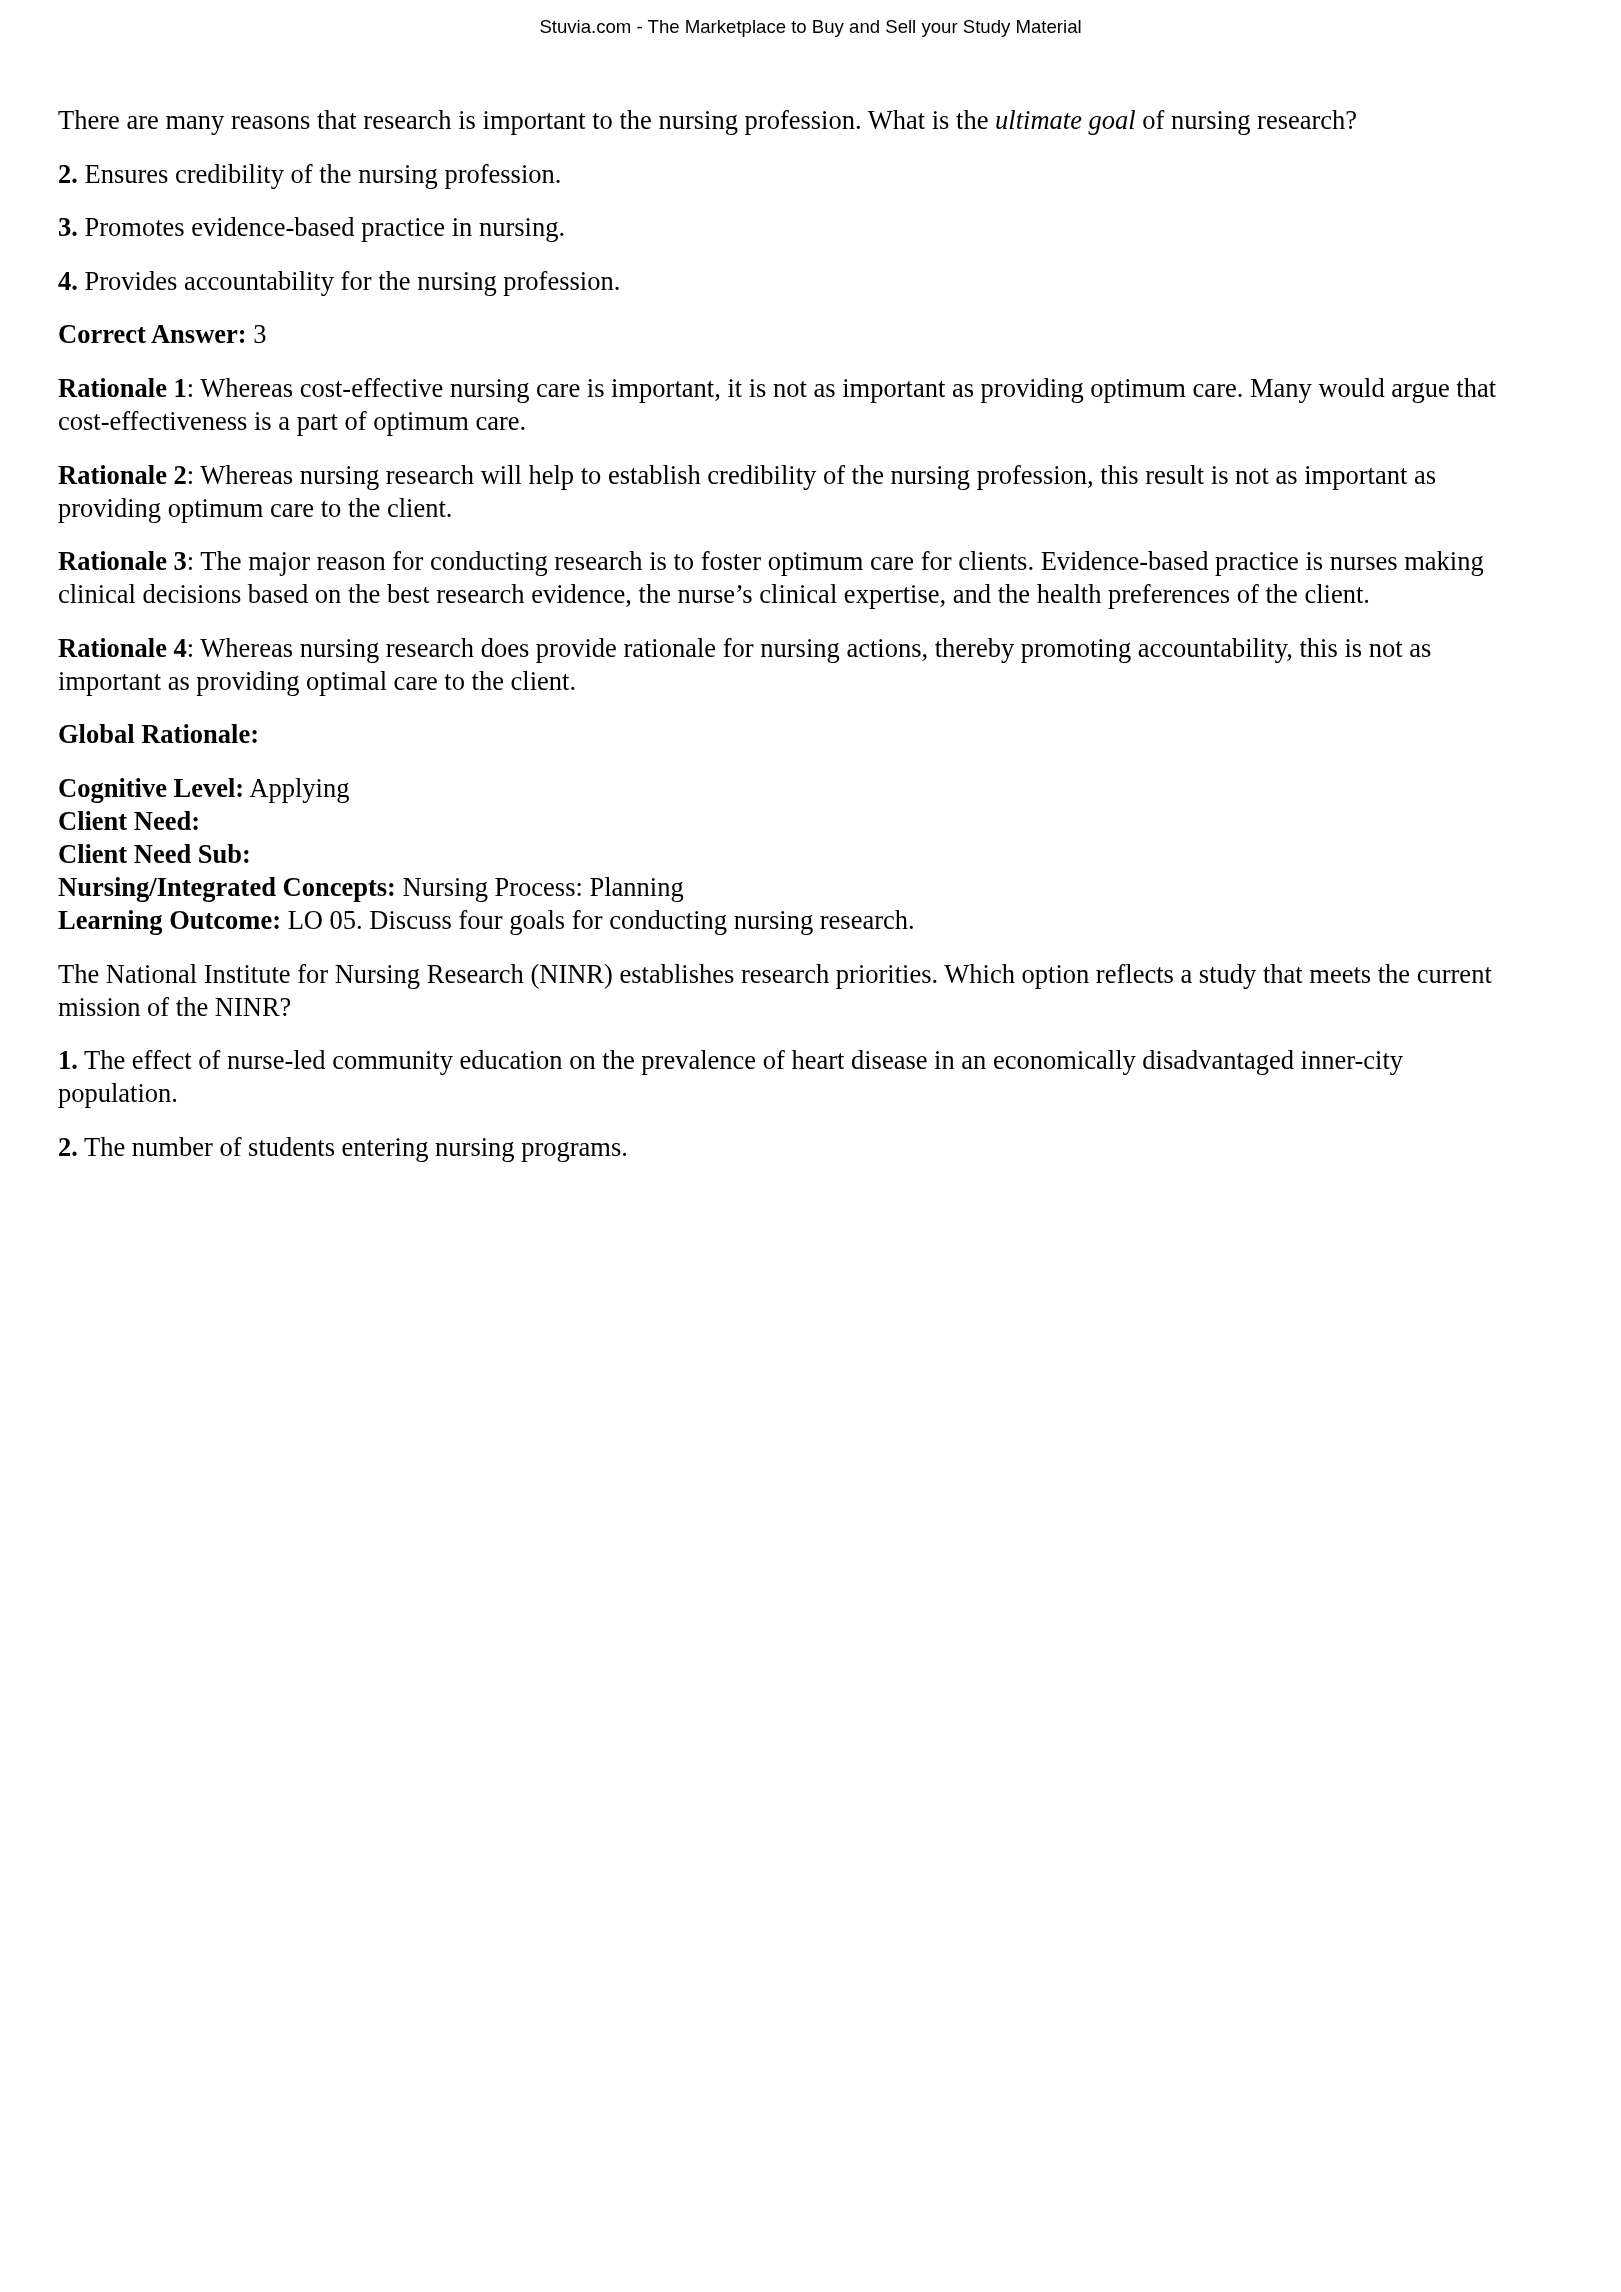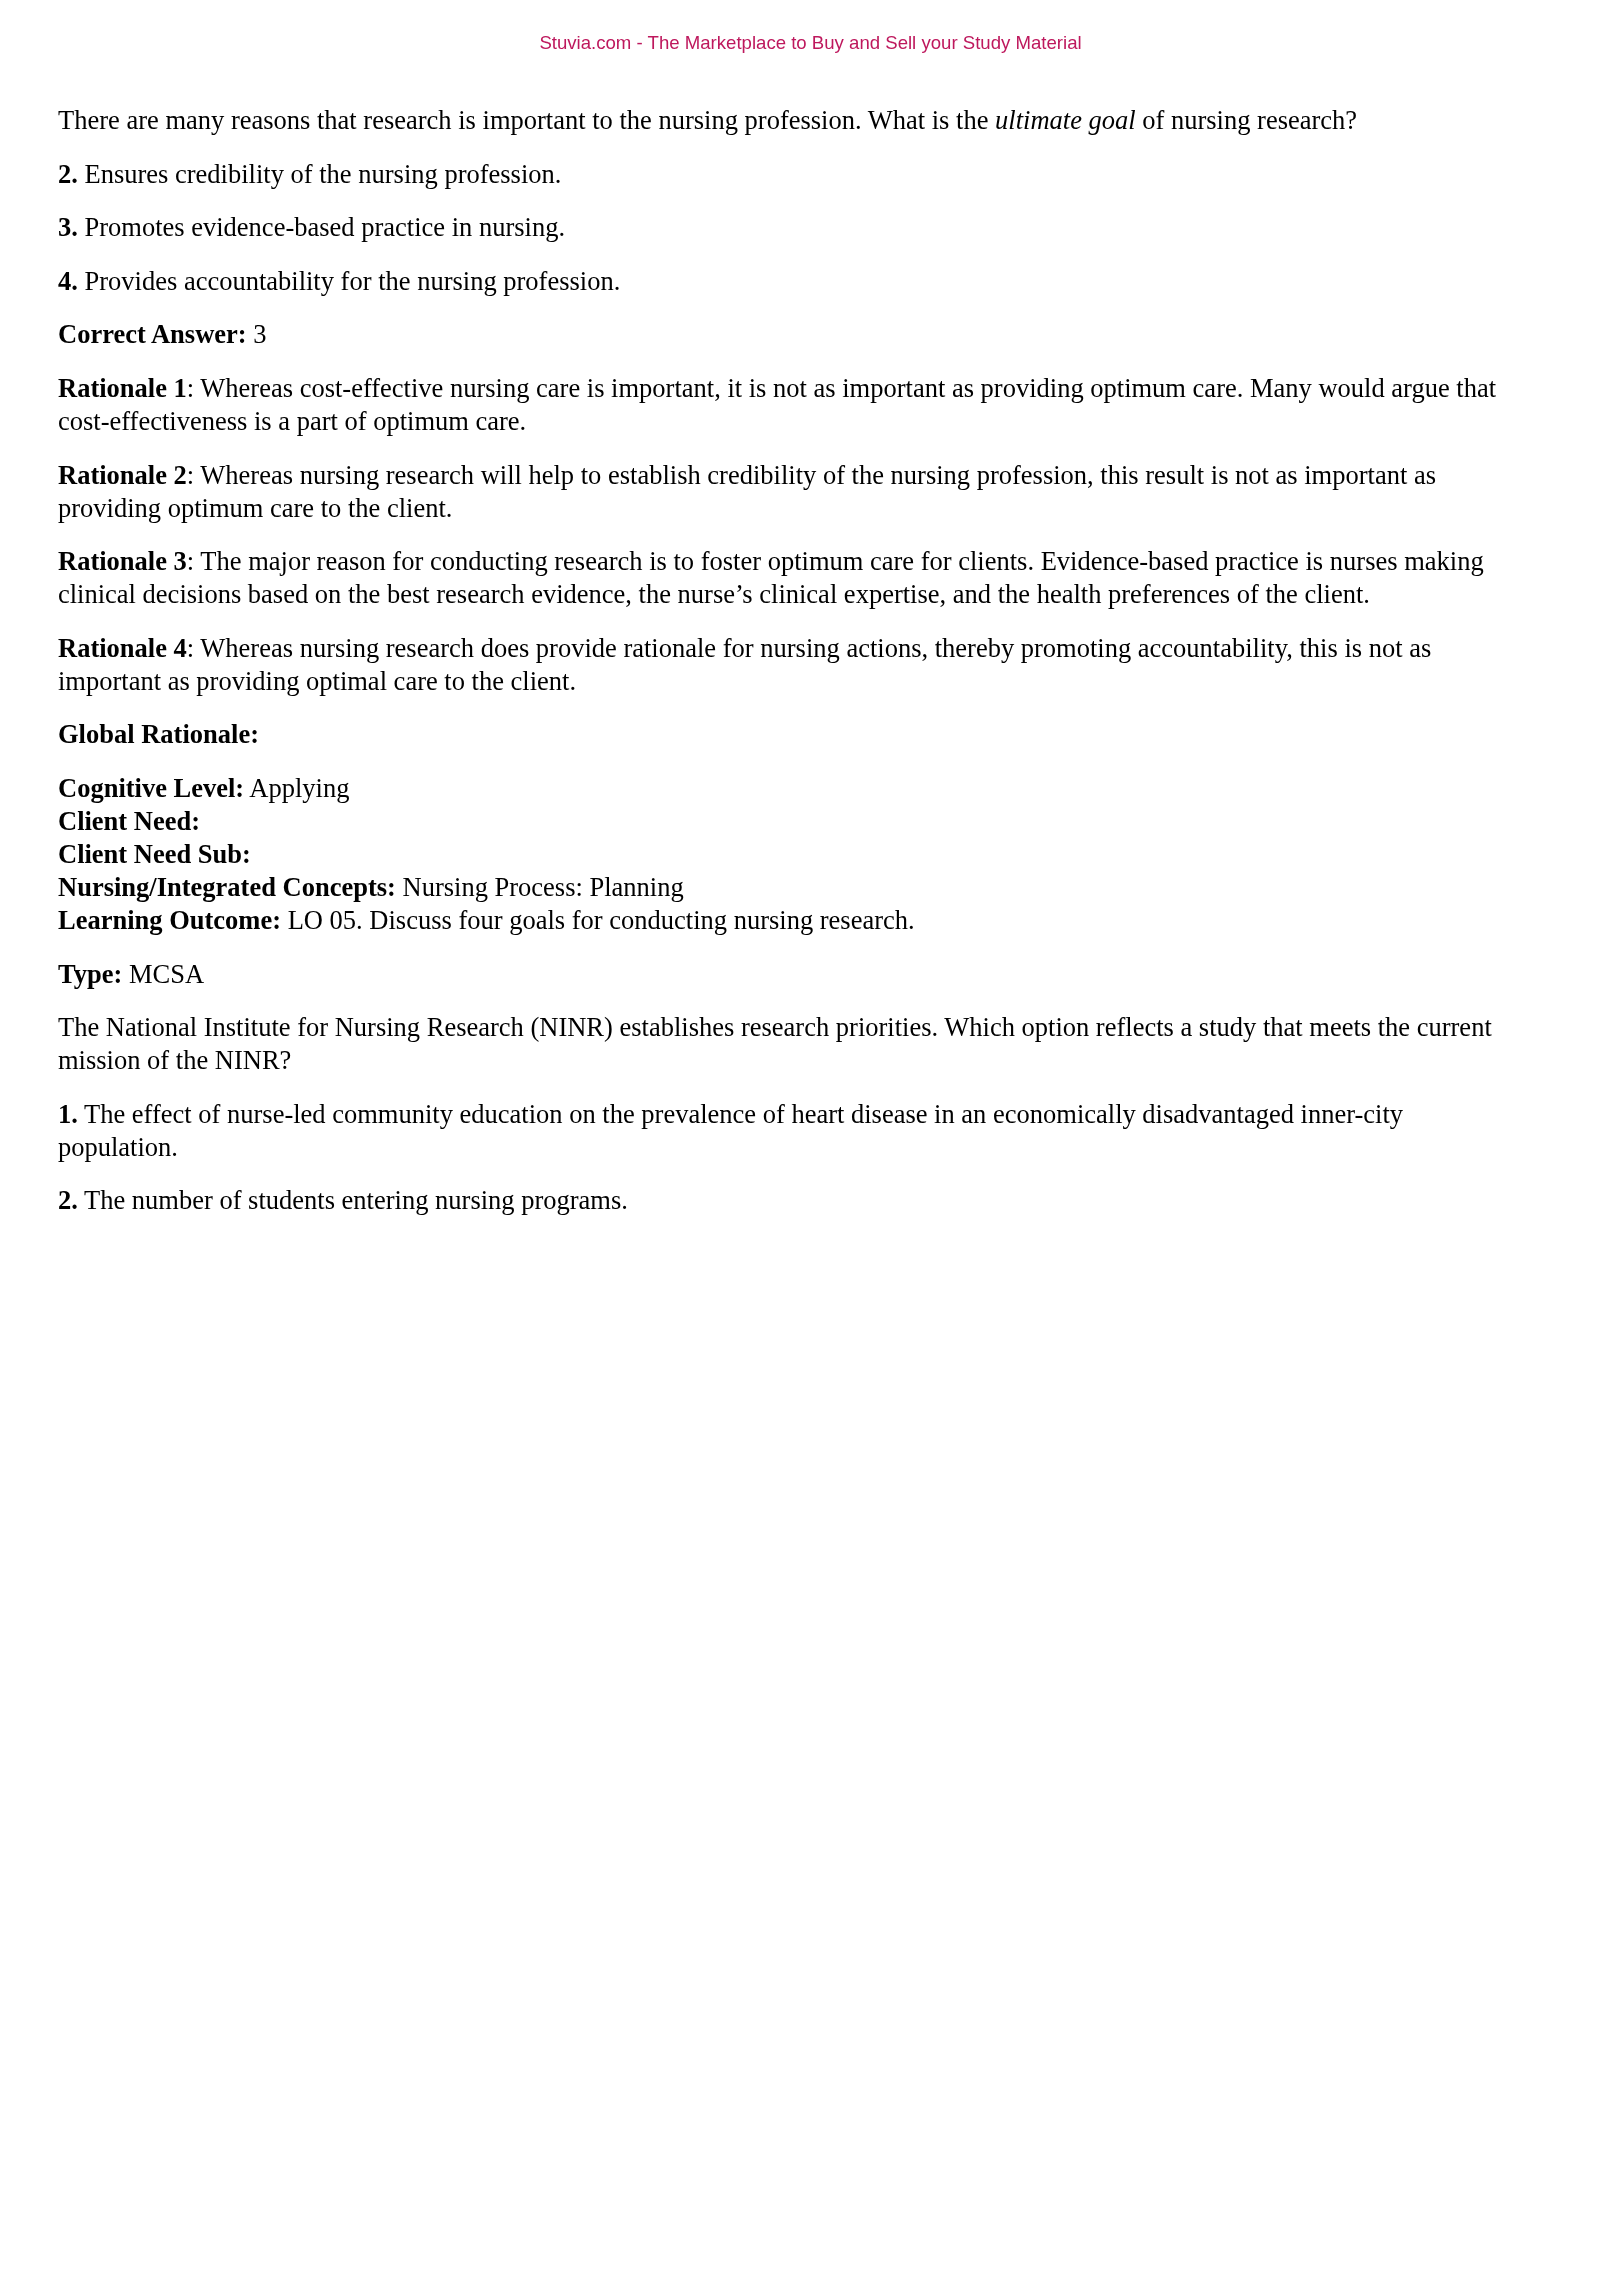--- a/index.html
+++ b/index.html
@@ -19,22 +19,21 @@
     overflow: hidden;
   }
   .header {
     position: absolute;
     top: 15.7px;
     left: 0;
     width: 100%;
     text-align: center;
     font-family: "Liberation Sans", sans-serif;
     font-size: 18.6px;
-    color: #be185d;
-    margin-top: 16px;
+    color: #000000;
   }
   .content {
     position: absolute;
     top: 104px;
     left: 58px;
     width: 1470px;
     font-size: 26.5px;
     line-height: 33px;
     color: #000000;
   }
@@ -95,21 +94,20 @@
 
     <div class="para">
       <div class="line"><b>Cognitive Level:</b><span> Applying</span></div>
       <div class="line"><b>Client Need:</b><span></span></div>
       <div class="line"><b>Client Need Sub:</b><span></span></div>
       <div class="line"><b>Nursing/Integrated Concepts:</b><span> Nursing Process: Planning</span></div>
       <div class="line"><b>Learning Outcome:</b><span> LO 05. Discuss four goals for conducting nursing research.</span></div>
     </div>
 
     <div class="para">
-      <div class="line"><b>Type:</b><span> MCSA</span></div>
     </div>
 
     <p class="para">The National Institute for Nursing Research (NINR) establishes research priorities. Which option reflects a study that meets the current mission of the NINR?</p>
 
     <p class="para"><b>1.</b><span> The effect of nurse-led community education on the prevalence of heart disease in an economically disadvantaged inner-city population.</span></p>
 
     <p class="para"><b>2.</b><span> The number of students entering nursing programs.</span></p>
 
   </div>
 

